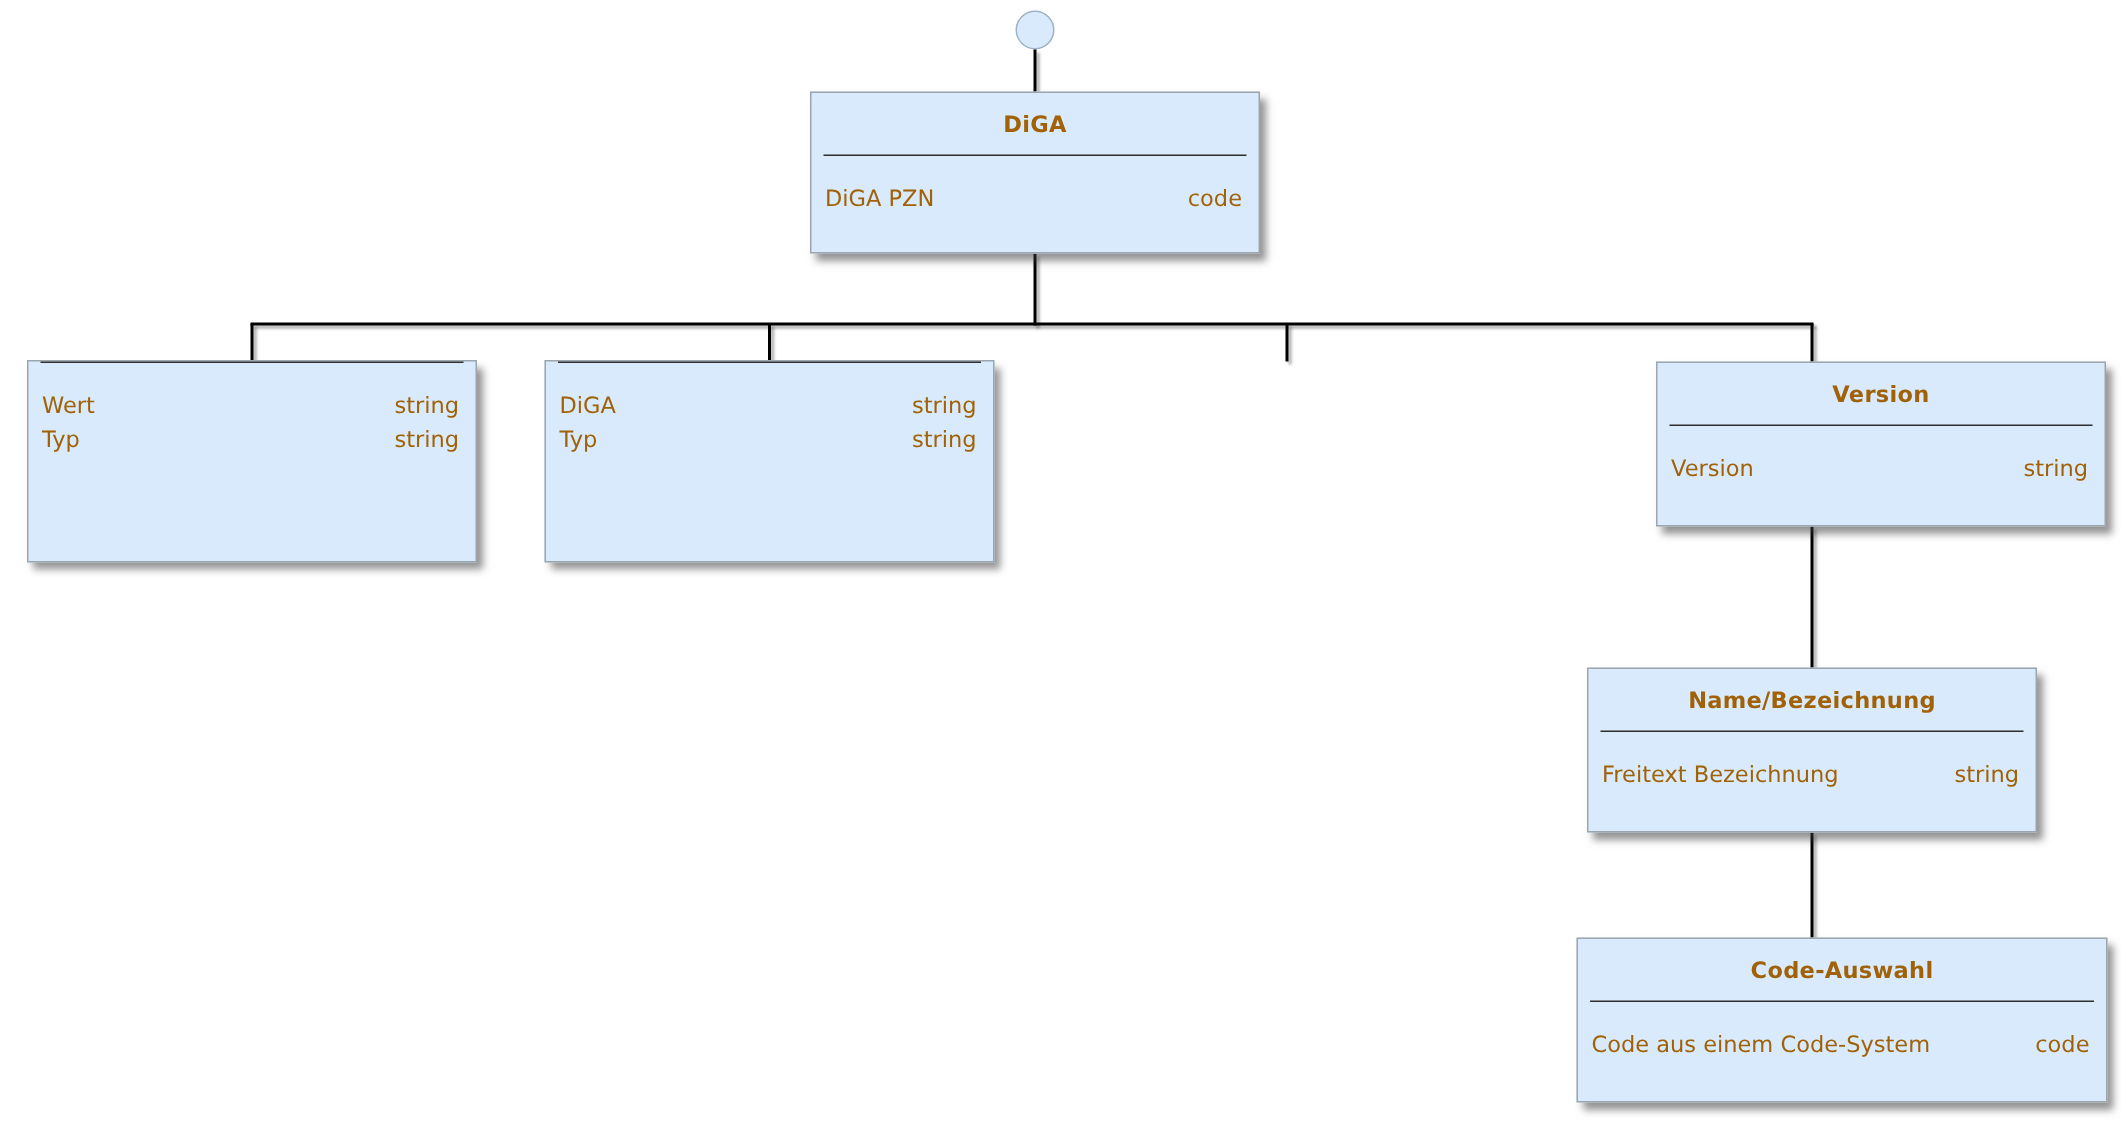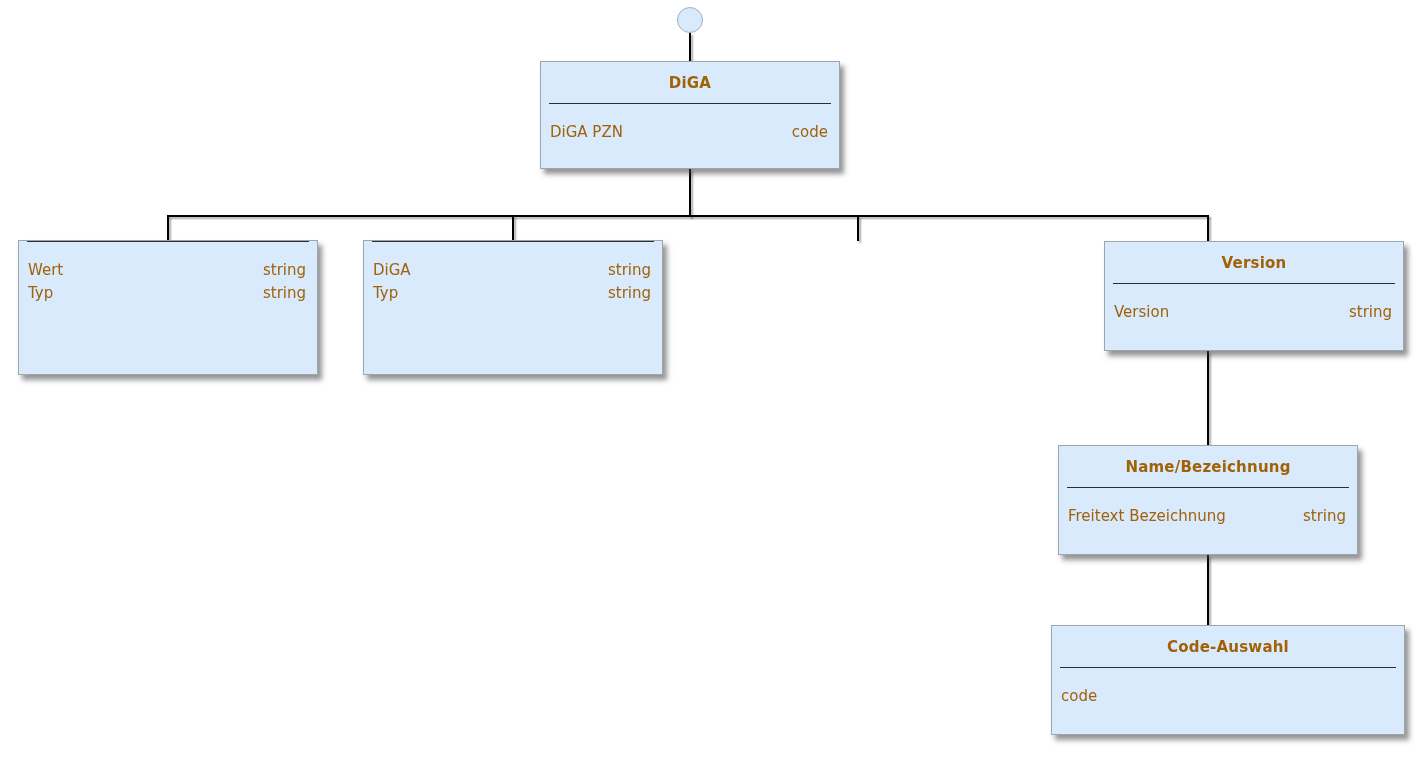--- a/index.html
+++ b/index.html
@@ -166,18 +166,19 @@
         <span class="attr-type">string</span>
       </div>
     </div>
   </div>
 
   <div class="node n-codeauswahl">
     <div class="node-title">Code-Auswahl</div>
     <div class="node-sep"></div>
     <div class="node-attrs">
       <div class="attr-row">
+        <span class="attr-name">Code aus einem Code-System</span>
         <span class="attr-type">code</span>
       </div>
     </div>
   </div>
 
 </div>
 
 </body></html>

